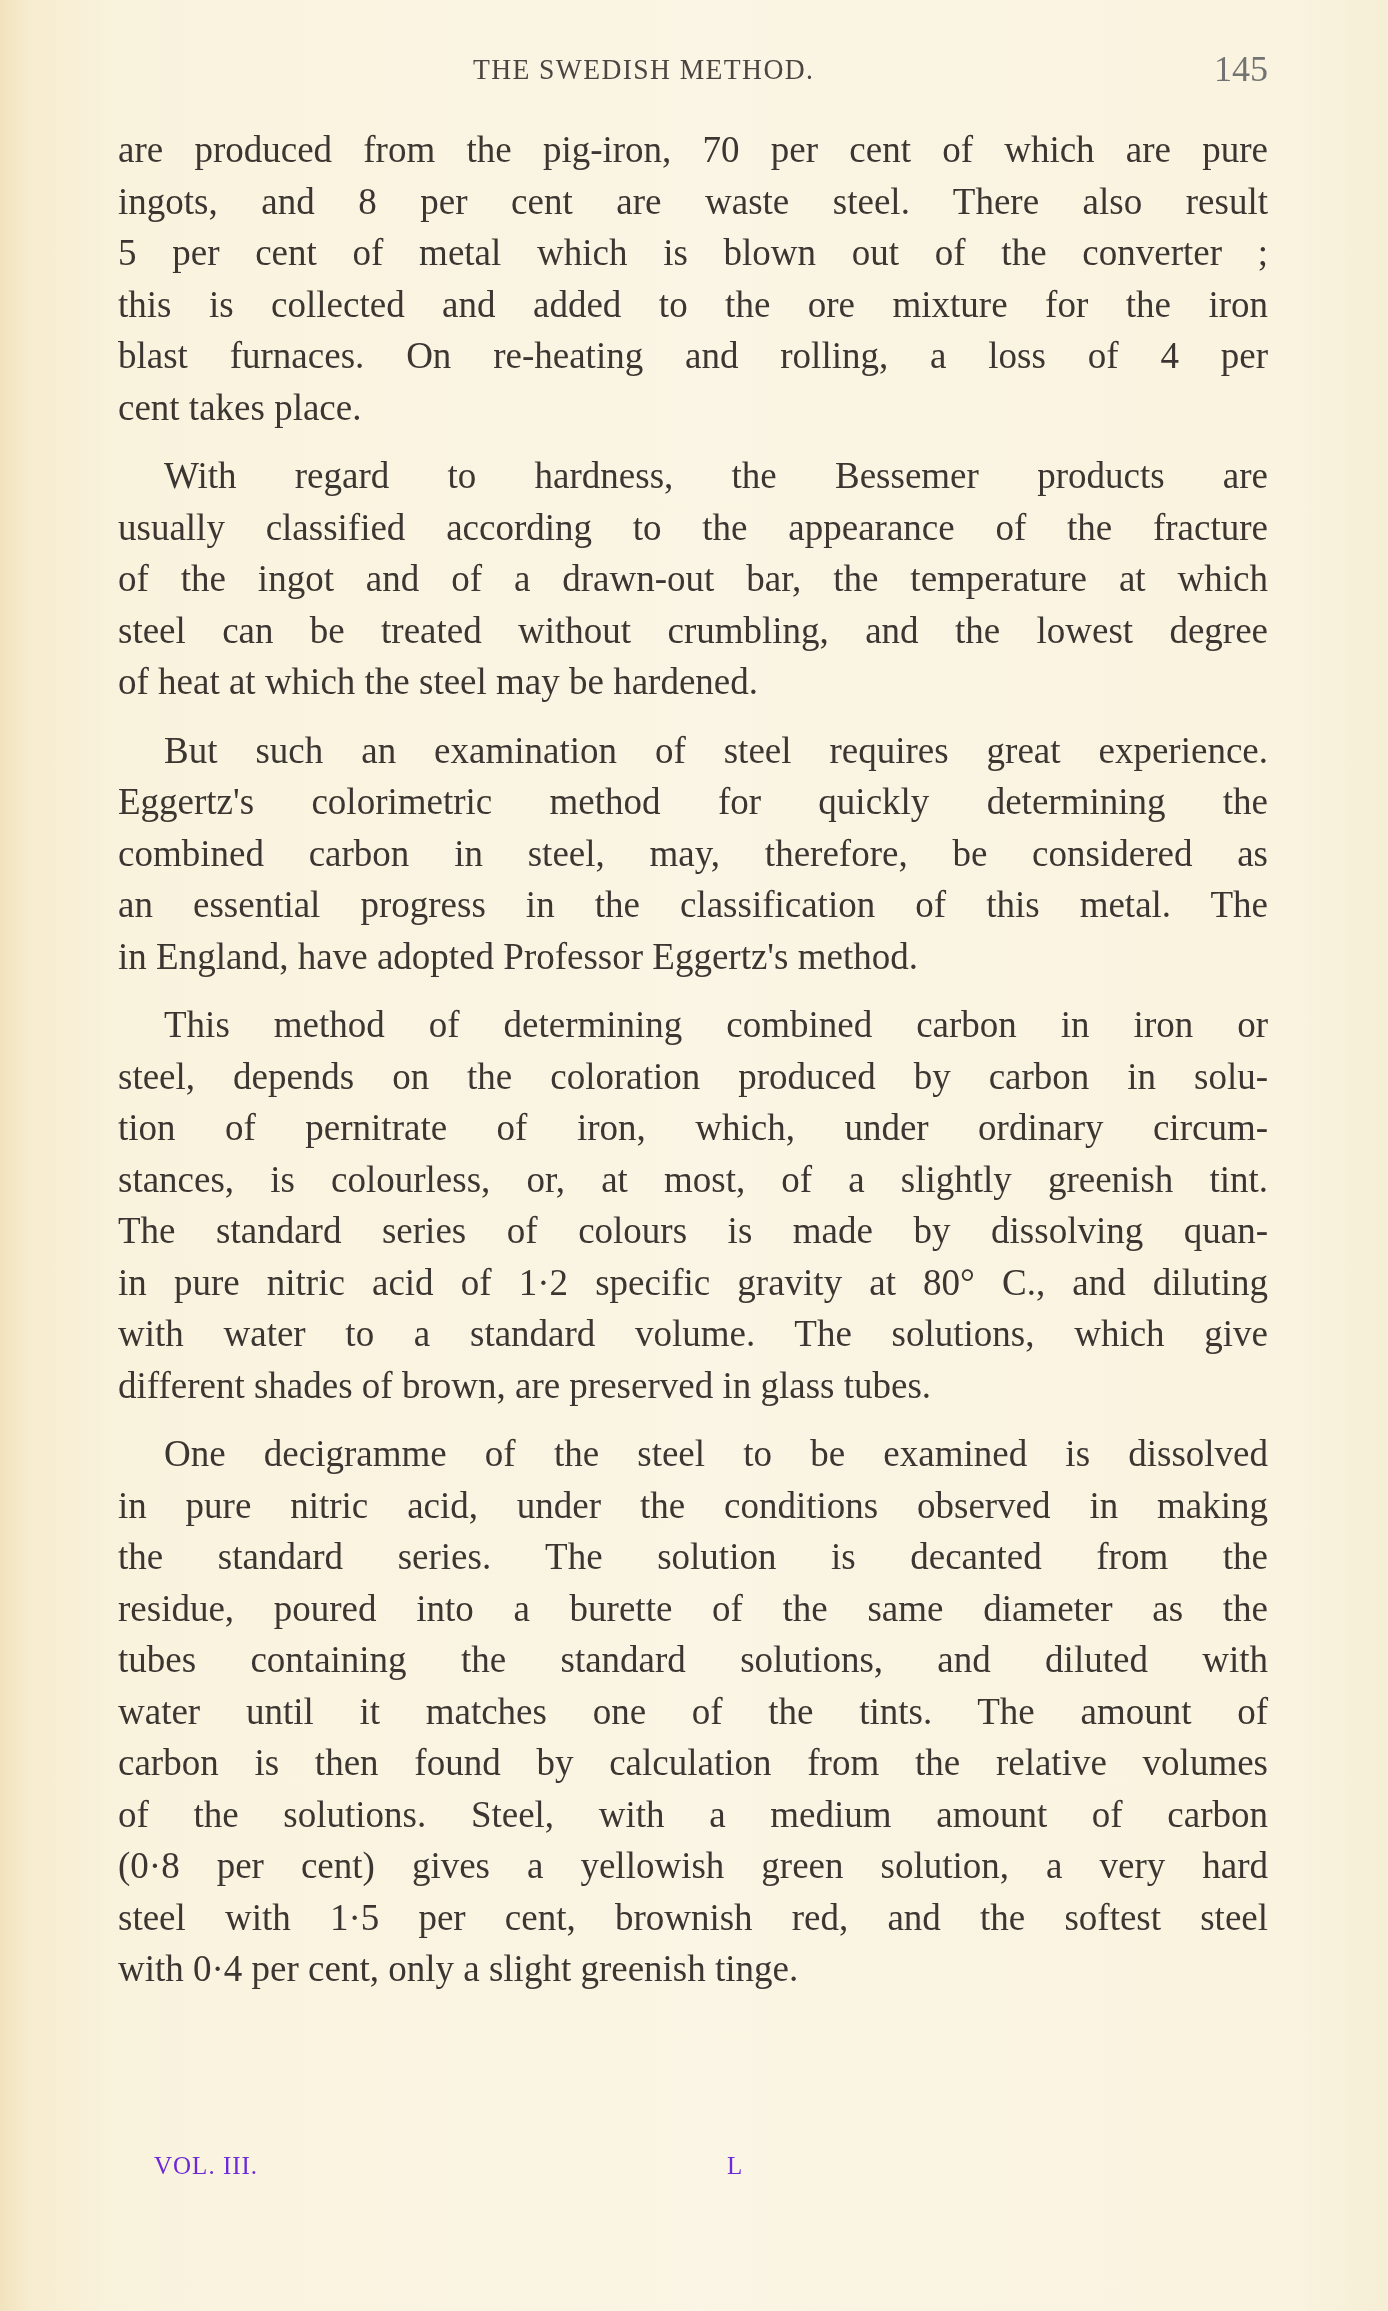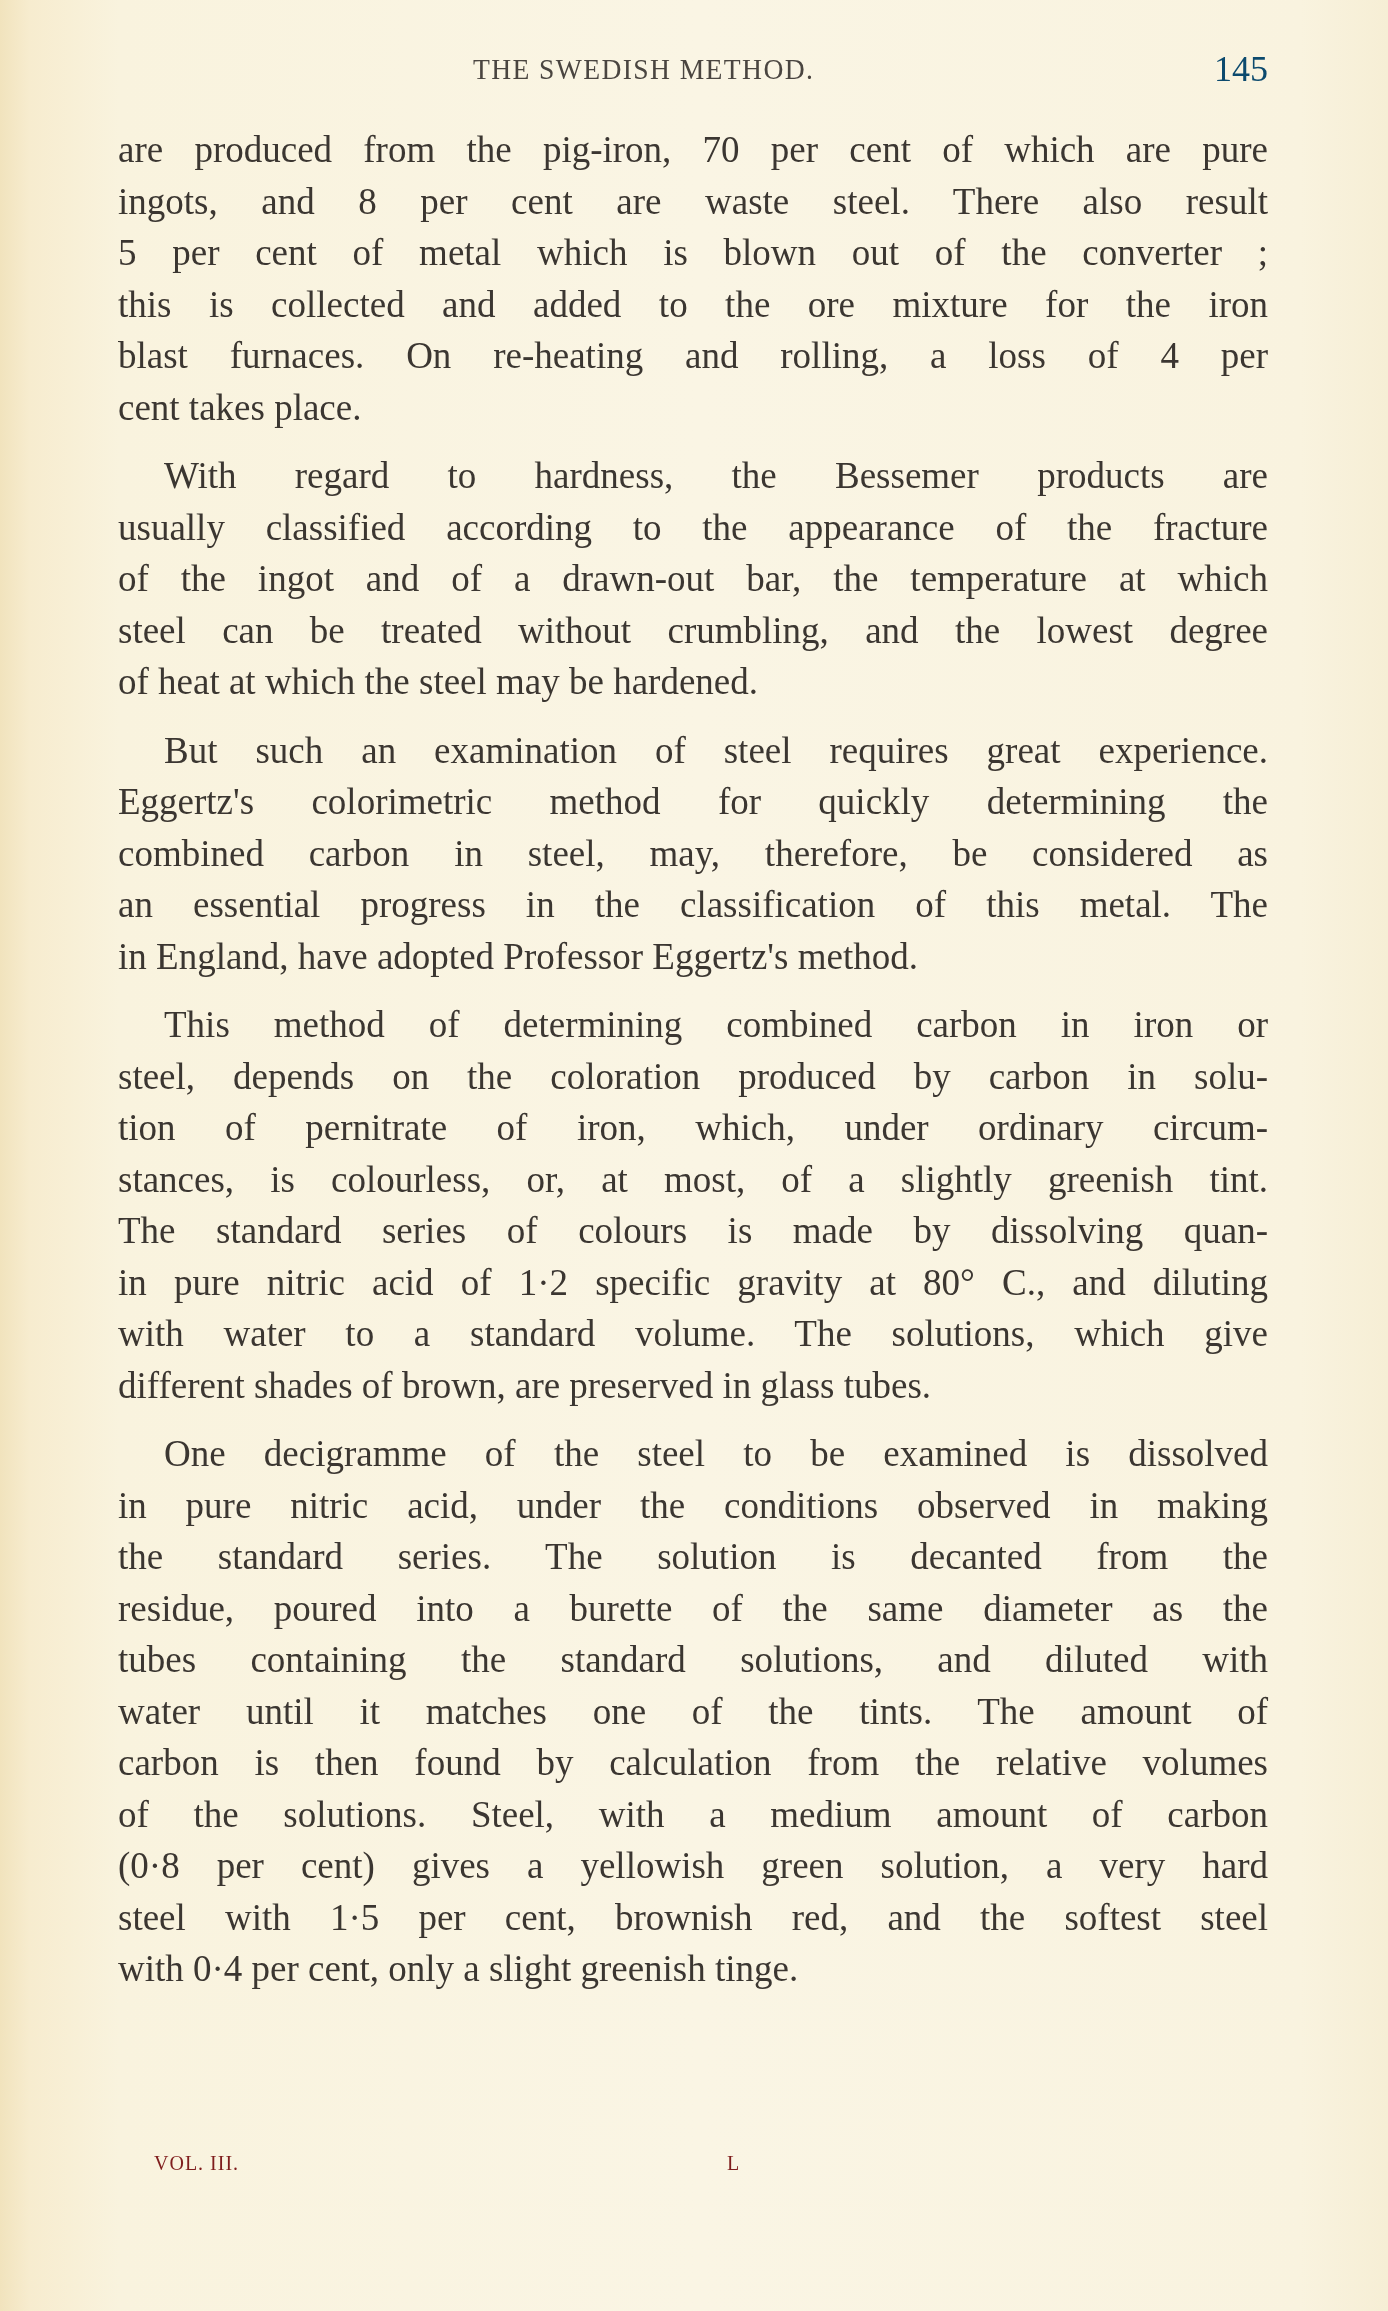--- a/index.html
+++ b/index.html
@@ -39,21 +39,21 @@
       color: #4a4540;
       transform: scaleX(0.92);
       transform-origin: left center;
     }
     .page-number {
       position: absolute;
       right: 0;
       top: 0;
       font-family: "Liberation Serif", "DejaVu Serif", serif;
       font-size: 36px;
-      color: #0c4a6e;
+      color: #737373;
     }
     .body-text {
       position: absolute;
       top: 124px;
       left: 0;
       width: 1150px;
     }
     .line {
       display: block;
       text-align: justify;
@@ -74,23 +74,23 @@
       line-height: 51.5px;
       color: #3b3631;
     }
     .footer {
       position: absolute;
       top: 2152px;
       left: 36px;
       width: 1000px;
       height: 40px;
       font-family: "Liberation Serif", "DejaVu Serif", serif;
-      font-size: 20px;
+      font-size: 25px;
       letter-spacing: 1px;
-      color: #7f1d1d;
+      color: #6d28d9;
     }
     .vol-label {
       position: absolute;
       left: 0;
       top: 0;
     }
     .signature-mark {
       position: absolute;
       left: 573px;
       top: 0;

